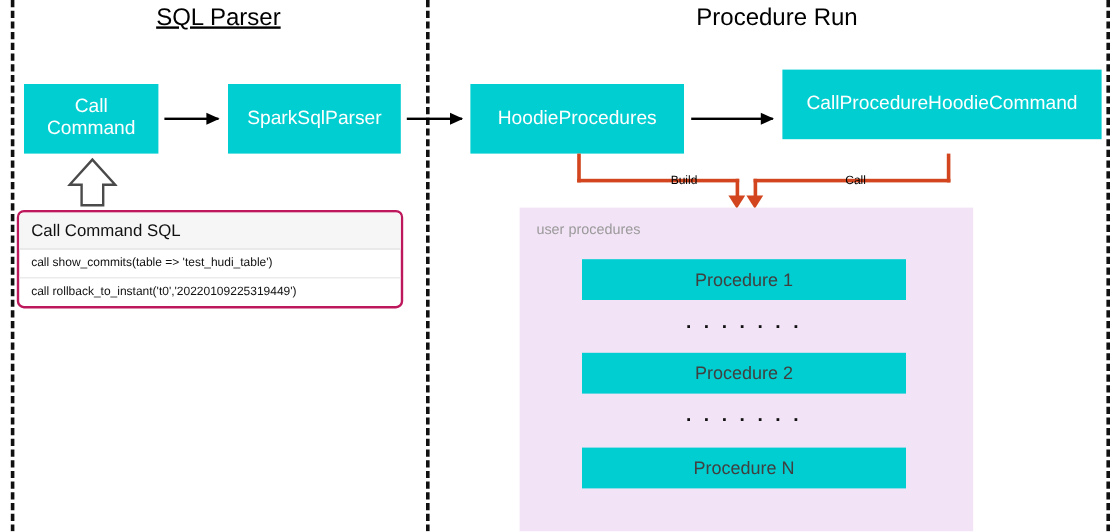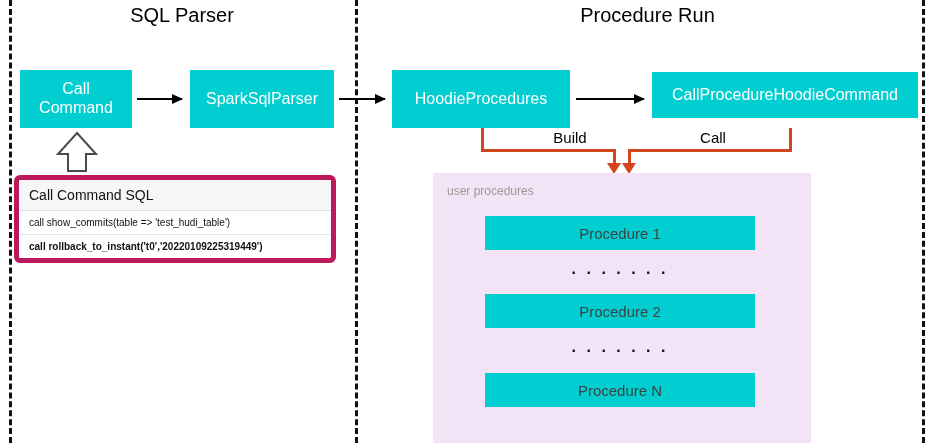--- a/index.html
+++ b/index.html
@@ -32,41 +32,41 @@
   .vdash.right  { left: 922px; }
 
   
   .section-title {
     position: absolute;
     font-size: 20px;
     color: #000000;
     white-space: nowrap;
     text-align: center;
   }
-  .section-title.sql  { left: 10px;  top: 4px;  width: 344px; }
+  .section-title.sql  { left: 10px;  top: 4px;  width: 344px; text-decoration: underline; }
   .section-title.proc { left: 358px; top: 4px;  width: 579px; }
 
   
   .tealbox {
     position: absolute;
     background: #00CED1;
     color: #ffffff;
     display: flex;
     align-items: center;
     justify-content: center;
     text-align: center;
     font-size: 16px;
     line-height: 1.18;
     box-sizing: border-box;
     padding: 0 4px;
   }
   .tealbox.call-command   { left: 20px;  top: 70px; width: 112px; height: 58px; }
   .tealbox.spark-parser   { left: 190px; top: 70px; width: 144px; height: 58px; }
   .tealbox.hoodie-proc    { left: 392px; top: 70px; width: 178px; height: 58px; }
-  .tealbox.call-proc-cmd  { left: 652px; top: 72px; width: 266px; height: 46px; align-items: center; }
+  .tealbox.call-proc-cmd  { left: 652px; top: 58px; width: 266px; height: 58px; align-items: center; }
 
   
   .harrow {
     position: absolute;
     height: 2px;
     background: #000000;
   }
   .harrow::after {
     content: "";
     position: absolute;
@@ -89,41 +89,41 @@
     width: 42px;
     height: 42px;
   }
 
   
   .sqlbox {
     position: absolute;
     left: 14px;
     top: 175px;
     width: 322px;
-    border: 5px solid #be185d;
+    border: 2px solid #be185d;
     border-radius: 6px;
     box-sizing: border-box;
     background: #ffffff;
     overflow: hidden;
   }
   .sqlbox-header {
     background: #f6f6f6;
     border-bottom: 1px solid #e0e0e0;
     padding: 7px 10px;
     font-size: 14px;
     color: #111111;
   }
   .sqlbox-row {
     padding: 6px 10px;
     font-size: 10px;
     color: #111111;
     border-bottom: 1px solid #e6e6e6;
     white-space: nowrap;
   }
-  .sqlbox-row:last-child { border-bottom: none; font-weight: bold; }
+  .sqlbox-row:last-child { border-bottom: none; }
 
   
   .oline {
     position: absolute;
     background: #D2451E;
   }
   .ov { width: 3px; }
   .oh { height: 3px; }
 
   .o-left-v   { left: 481px; top: 128px; height: 24px; }
@@ -139,24 +139,25 @@
     width: 0; height: 0;
     border-left: 7px solid transparent;
     border-right: 7px solid transparent;
     border-top: 11px solid #D2451E;
   }
   .oarrow.left  { left: 607px; top: 163px; }
   .oarrow.right { left: 622px; top: 163px; }
 
   .conn-label {
     position: absolute;
-    font-size: 15px;
+    font-size: 10px;
     color: #000000;
     white-space: nowrap;
     text-align: center;
+    margin-top: 16px;
   }
   .conn-label.build { left: 530px; top: 129px; width: 80px; }
   .conn-label.call  { left: 673px; top: 129px; width: 80px; }
 
   
   .proc-panel {
     position: absolute;
     left: 433px;
     top: 173px;
     width: 378px;

